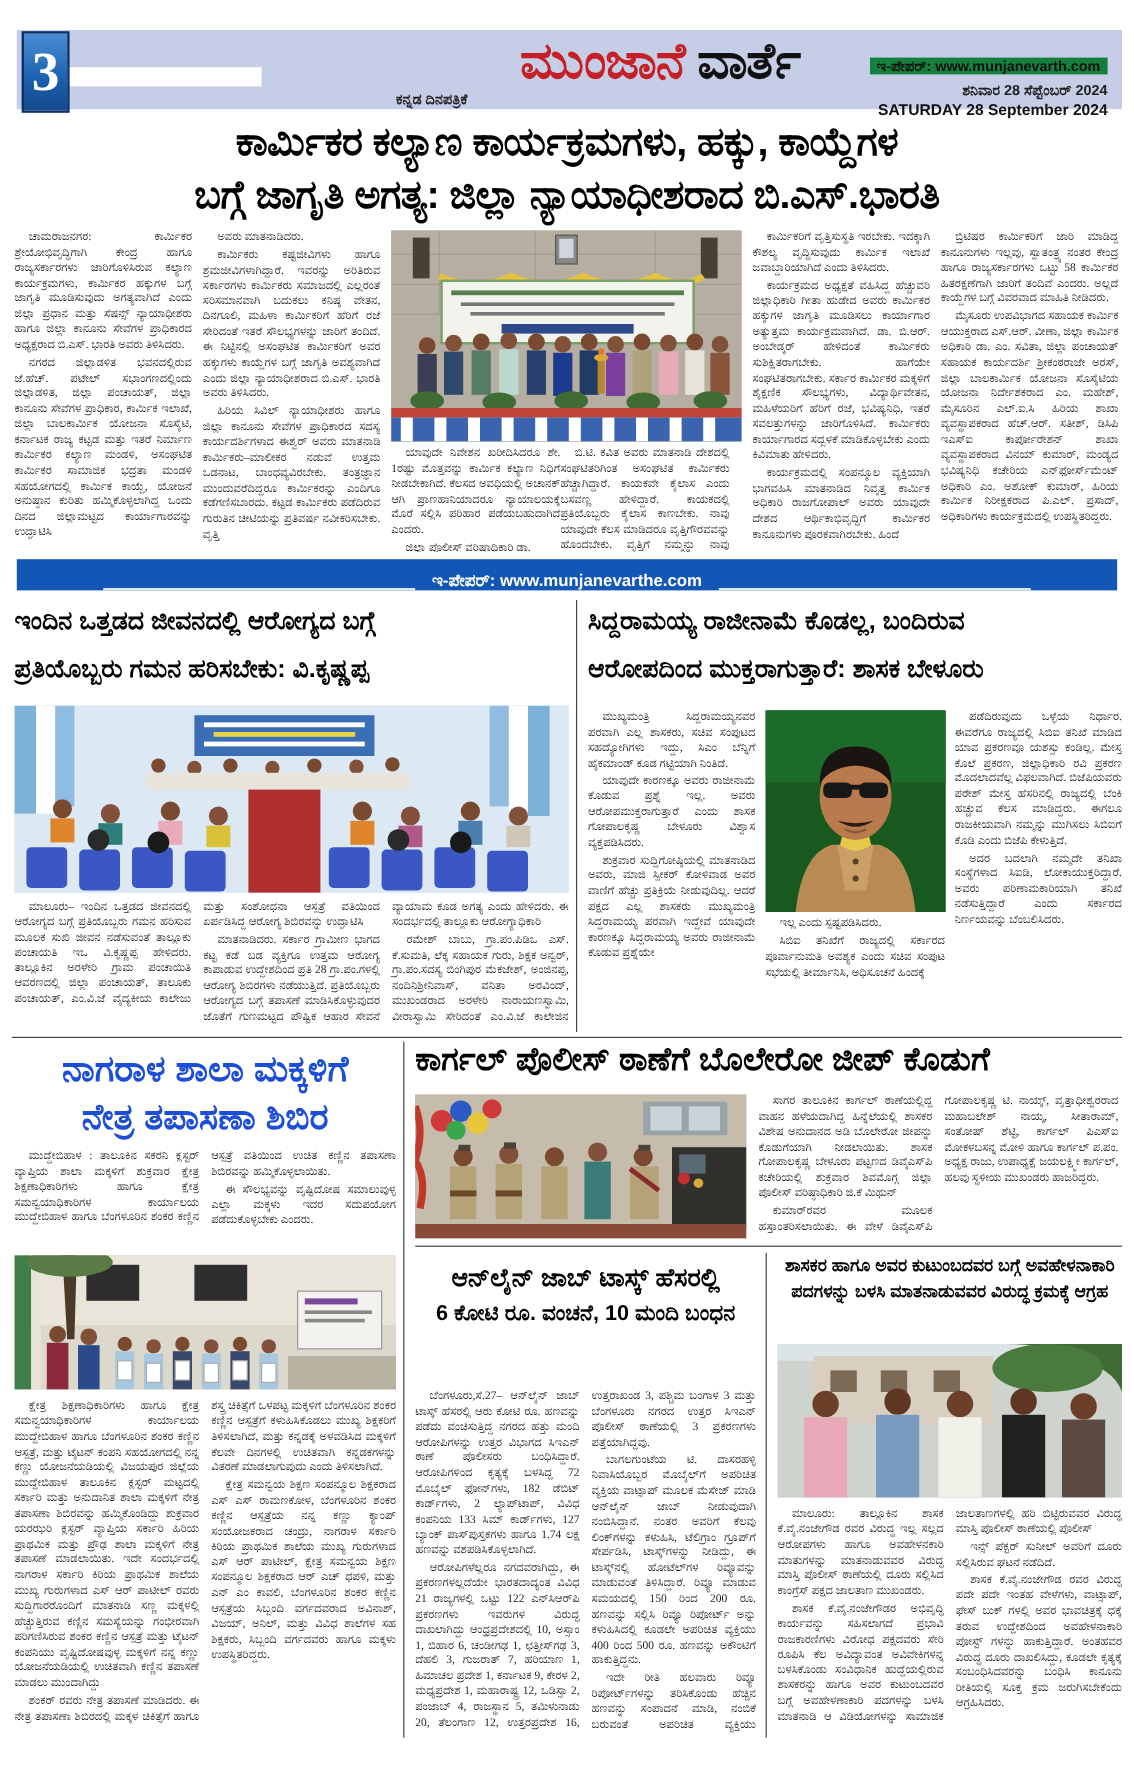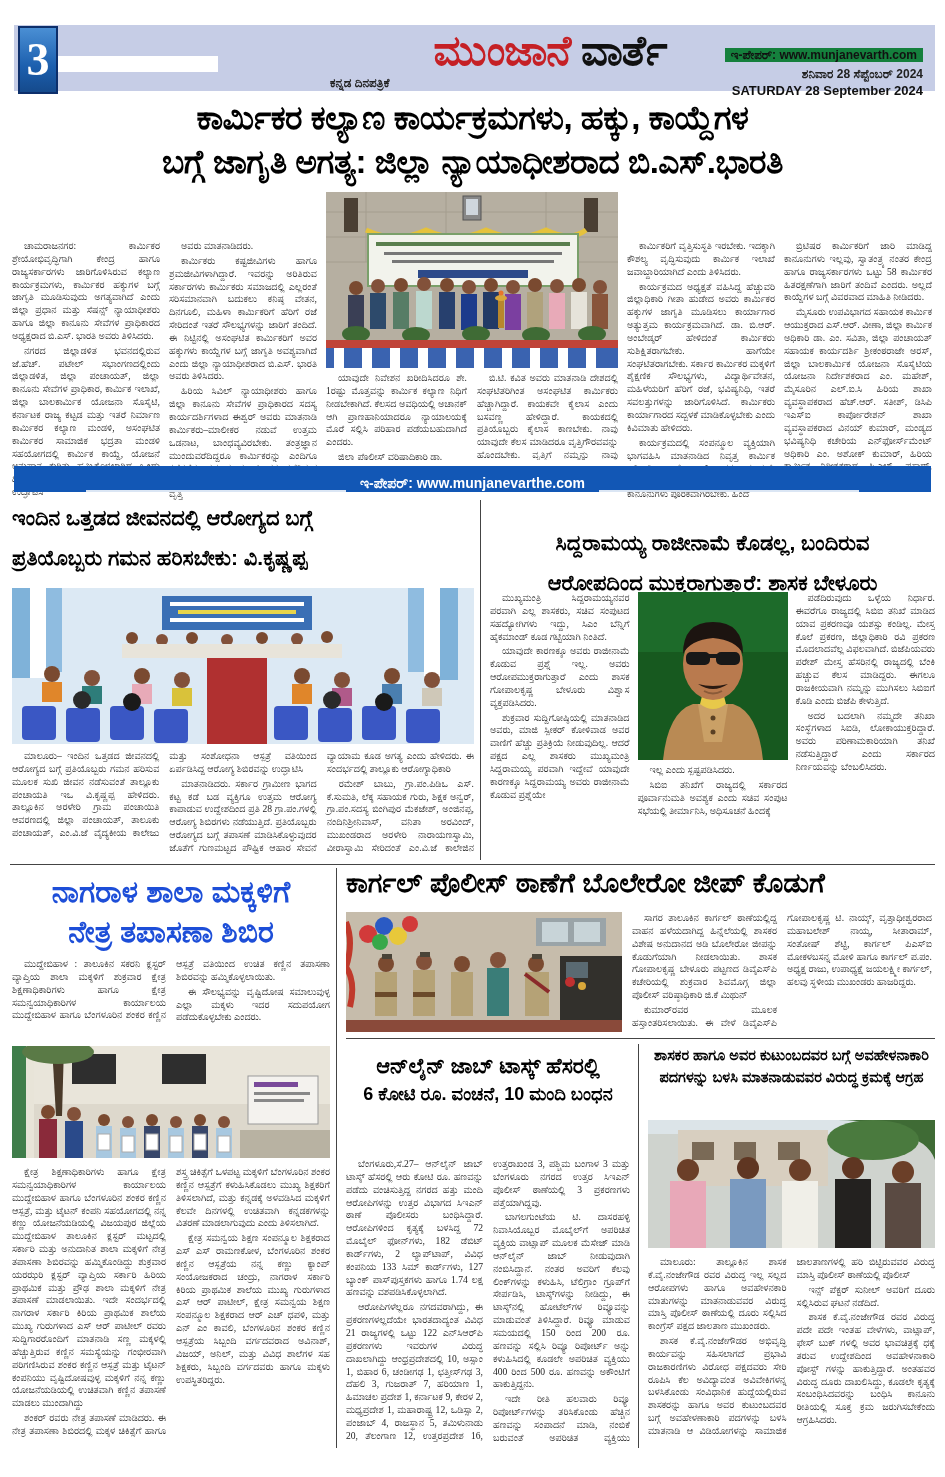--- a/index.html
+++ b/index.html
@@ -29,38 +29,38 @@
        font-size:33px;line-height:1.32;letter-spacing:-0.5px;}
   .h2line{display:block;}
   
   .coltxt p{margin:0 0 2px 0;text-indent:12px;text-align:justify;
        font-size:9.6px;line-height:1.34;color:#1d1d1d;}
   .coltxt{overflow:hidden;}
   .cols2{column-count:2;column-gap:10px;column-fill:auto;}
   .cols3{column-count:3;column-gap:10px;column-fill:auto;}
   
   .lead-body{position:absolute;left:12px;top:192px;width:921px;height:270px;display:flex;gap:9px;}
-  .lead-col{width:148px;height:270px;margin-top:48px;}
+  .lead-col{width:148px;height:270px;}
   .lead-center{width:292px;display:flex;flex-direction:column;gap:4px;}
   .lead-photo{width:292px;height:176px;background:#b9b3a5;}
   .lead-center-txt{height:88px;}
   
   .banner{position:absolute;left:14px;top:466px;width:917px;height:26px;background:#1257b5;
       display:flex;align-items:flex-end;justify-content:center;}
   .banner .txt{color:#ffffff;font-family:"Liberation Sans",sans-serif;font-weight:bold;font-size:14px;}
   .banner .line{flex:1;height:2px;background:#ffffff;margin:0 14px;opacity:.85;max-width:260px;}
   
   .art-headline{font-family:"Liberation Sans",sans-serif;font-weight:800;color:#000;}
   .health{position:absolute;left:12px;top:498px;width:462px;}
   .health .art-headline{font-size:21px;line-height:1.9;}
   .health-photo{position:absolute;left:12px;top:588px;width:462px;height:156px;background:#ddeaf5;}
   .health-txt{position:absolute;left:12px;top:750px;width:462px;height:110px;}
   .vdiv-row2{position:absolute;left:480px;top:500px;width:1px;height:360px;background:#444;}
   .belur{position:absolute;left:490px;top:498px;width:445px;}
-  .belur .art-headline{text-align:center;font-size:21px;line-height:1.9;margin-top:25px;}
+  .belur .art-headline{text-align:left;font-size:21px;line-height:1.9;}
   .belur-body{position:absolute;left:490px;top:592px;width:445px;height:268px;display:flex;gap:8px;}
   .belur-colL{width:140px;height:268px;}
   .belur-mid{width:150px;display:flex;flex-direction:column;gap:4px;}
   .belur-photo{width:150px;height:168px;background:#14501f;}
   .belur-mid-txt{height:92px;}
   .belur-colR{width:140px;height:268px;}
   .hdiv1{position:absolute;left:10px;top:864px;width:925px;height:1px;background:#444;}
   
   .eyecamp-hl{position:absolute;left:12px;top:872px;width:318px;text-align:center;
       font-family:"Liberation Sans",sans-serif;font-weight:800;font-size:30px;line-height:1.32;color:#1d4ed8;}
@@ -191,21 +191,21 @@
               <rect x="92" y="156" width="10" height="20"></rect>
             <rect x="120" y="156" width="10" height="20"></rect>
               <rect x="148" y="156" width="10" height="20"></rect>
             <rect x="176" y="156" width="10" height="20"></rect>
               <rect x="204" y="156" width="10" height="20"></rect>
             <rect x="232" y="156" width="10" height="20"></rect>
               <rect x="260" y="156" width="10" height="20"></rect>
           </g>
         </svg>
       </div>
-      <div class="lead-center-txt" style="display:flex;gap:10px;">
+      <div class="lead-center-txt" style="display:flex;gap:0;">
         <div class="coltxt" style="width:141px;height:88px;">
             <p>ಯಾವುದೇ ನಿವೇಶನ ಖರೀದಿಸಿದರೂ ಶೇ. 1ರಷ್ಟು ಮೊತ್ತವನ್ನು ಕಾರ್ಮಿಕ ಕಲ್ಯಾಣ ನಿಧಿಗೆ ನೀಡಬೇಕಾಗಿದೆ. ಕೆಲಸದ ಅವಧಿಯಲ್ಲಿ ಅಚಾನಕ್ ಆಗಿ ಪ್ರಾಣಹಾನಿಯಾದರೂ ನ್ಯಾಯಾಲಯಕ್ಕೆ ಮೊರೆ ಸಲ್ಲಿಸಿ ಪರಿಹಾರ ಪಡೆಯಬಹುದಾಗಿದೆ ಎಂದರು.</p>
             <p>ಜಿಲ್ಲಾ ಪೊಲೀಸ್ ವರಿಷ್ಠಾಧಿಕಾರಿ ಡಾ.</p>
           </div>
         <div class="coltxt" style="width:141px;height:88px;">
             <p>ಬಿ.ಟಿ. ಕವಿತ ಅವರು ಮಾತನಾಡಿ ದೇಶದಲ್ಲಿ ಸಂಘಟಿತರಿಗಿಂತ ಅಸಂಘಟಿತ ಕಾರ್ಮಿಕರು ಹೆಚ್ಚಾಗಿದ್ದಾರೆ. ಕಾಯಕವೇ ಕೈಲಾಸ ಎಂದು ಬಸವಣ್ಣ ಹೇಳಿದ್ದಾರೆ. ಕಾಯಕದಲ್ಲಿ ಪ್ರತಿಯೊಬ್ಬರು ಕೈಲಾಸ ಕಾಣಬೇಕು. ನಾವು ಯಾವುದೇ ಕೆಲಸ ಮಾಡಿದರೂ ವೃತ್ತಿಗೌರವವನ್ನು ಹೊಂದಬೇಕು. ವೃತ್ತಿಗೆ ನಮ್ಮನ್ನು ನಾವು ಅರ್ಪಿಸಿಕೊಳ್ಳಬೇಕು.</p>
           </div>
       </div>
     </div>
     <div class="lead-col coltxt">

